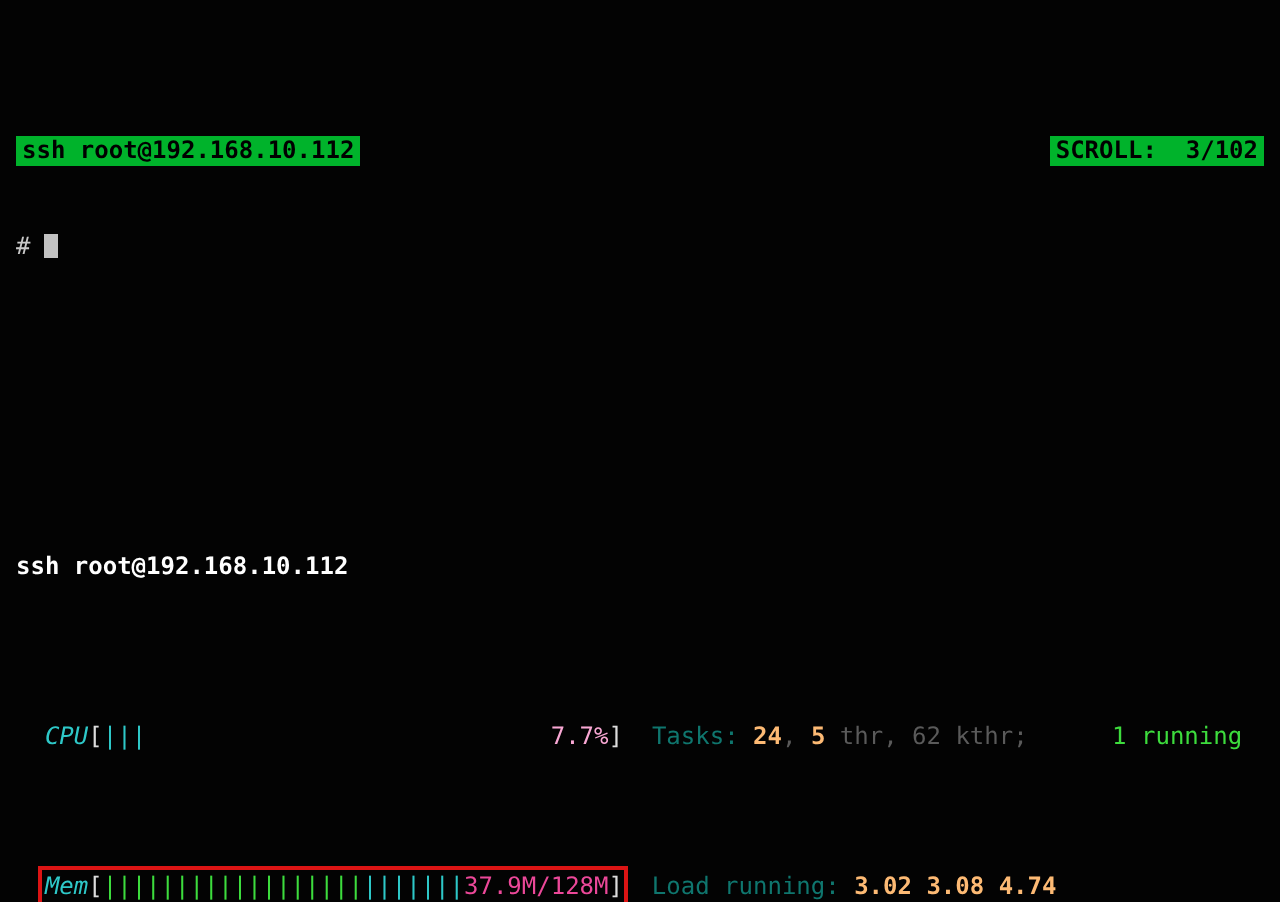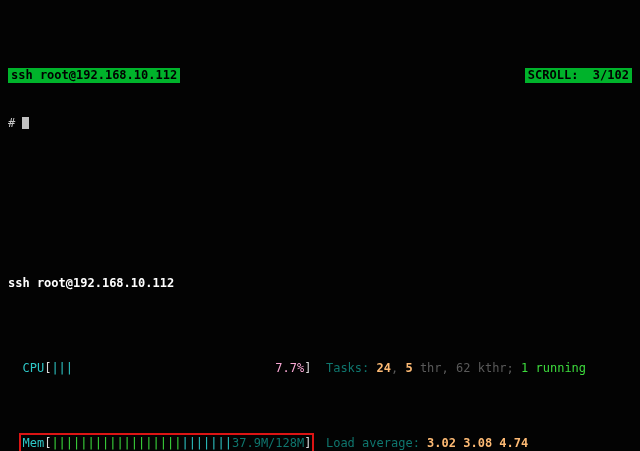--- a/index.html
+++ b/index.html
@@ -9,31 +9,31 @@
         padding:8px;box-sizing:border-box;white-space:pre;}
   .line{height:15px;}
   
   .topbar{display:flex;justify-content:space-between;align-items:flex-start;}
   .chip-green{background:#00b32b;color:#000;font-weight:bold;padding:0 3px;}
   .prompt-line{margin-top:3px;}
   .cursor{display:inline-block;width:7px;height:12px;background:#c2c2c2;vertical-align:-2px;}
   
   .bottom{position:absolute;left:8px;right:8px;top:231px;}
   .pane-title{color:#ffffff;font-weight:bold;margin-bottom:10px;height:15px;}
-  .lbl{color:#2ec8c8;}
+  .lbl{color:#2ec8c8;font-style:italic;}
   .brk{color:#dcdcdc;}
   .bar-cyan{color:#2ec8c8;}
   .bar-green{color:#3ddc3d;}
   .meter-dim{color:#f9a8d4;}
-  .meter-val{color:#0f766e;}
+  .meter-val{color:#ec4899;}
   .annot{outline:2px solid #dc1414;outline-offset:1px;}
   .stat-lbl{color:#0f766e;}
   .val-blue{color:#fdba74;font-weight:bold;}
   .dim{color:#5a5a5a;}
-  .green{color:#3ddc3d;}
+  .green{color:#3ddc3d;margin-left:35px;}
 </style>
 </head>
 <body>
 
 <div class="term">
 
   
   <div class="topbar">
     <span class="chip-green">ssh root@192.168.10.112</span>
     <span class="chip-green">SCROLL:  3/102</span>
@@ -42,21 +42,21 @@
 
   
   <div class="bottom">
 
     <div class="pane-title">ssh root@192.168.10.112</div>
 
     
     <div class="line"><span><span class="lbl">  </span><span class="lbl">CPU</span><span class="brk">[</span><span class="bar-cyan">|||</span><span>                            </span><span class="meter-dim">7.7%</span><span class="brk">]</span></span><span class="stat-lbl">  Tasks: </span><span class="val-blue">24</span><span class="dim">, </span><span class="val-blue">5</span><span class="dim"> thr, 62 kthr</span><span class="dim">; </span><span class="green">1 running</span></div>
 
     
-    <div class="line"><span>  </span><span class="annot"><span class="lbl">Mem</span><span class="brk">[</span><span class="bar-green">||||||||||||||||||</span><span class="bar-cyan">|||||||</span><span class="meter-val">37.9M/128M</span><span class="brk">]</span></span><span class="stat-lbl">  Load average: </span><span class="val-blue">3.02 3.08 4.74</span></div>
+    <div class="line"><span>  </span><span class="annot"><span class="lbl">Mem</span><span class="brk">[</span><span class="bar-green">||||||||||||||||||</span><span class="bar-cyan">|||||||</span><span class="meter-val">37.9M/128M</span><span class="brk">]</span></span><span class="stat-lbl">  Load running: </span><span class="val-blue">3.02 3.08 4.74</span></div>
 
     
     
 
     
     
 
     
     
 

